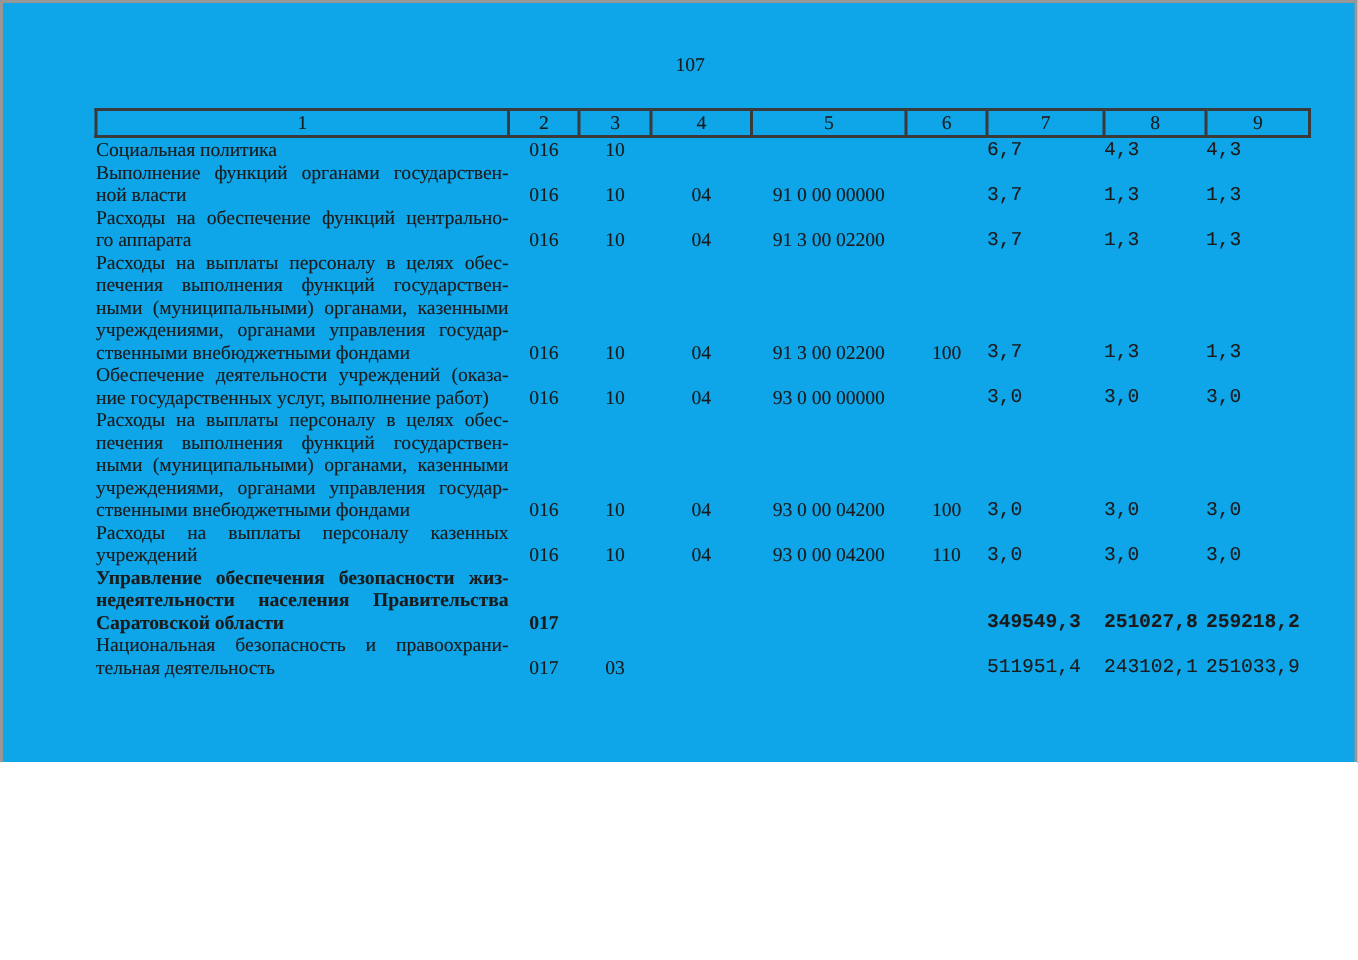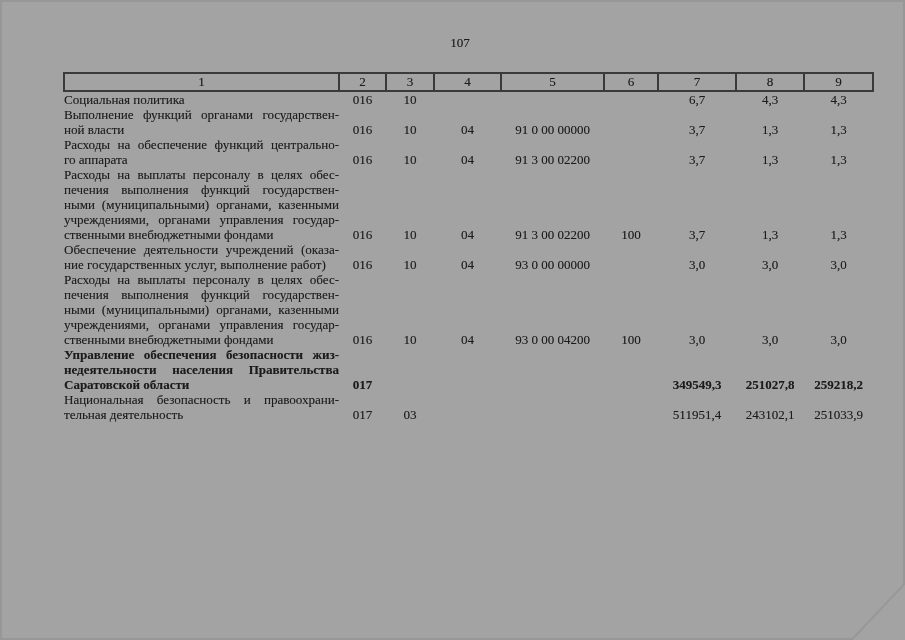--- a/index.html
+++ b/index.html
@@ -1,20 +1,20 @@
 <!DOCTYPE html>
 <html><head>
 <meta charset="utf-8">
 <style>
   html, body { margin: 0; padding: 0; background: #ffffff; }
   .page {
     position: relative;
     width: 905px;
-    height: 640px;
-    background: #a3a3a3;
+    height: 508px;
+    background: #0ea5e9;
     overflow: hidden;
     font-family: "Liberation Serif", "DejaVu Serif", serif;
     color: #1b1b1b;
     text-shadow: 0.2px 0.2px 0.35px rgba(25,25,25,0.35);
   }
   
   .edge { position: absolute; background: #979797; }
   .edge-top    { left: 0; top: 0; width: 905px; height: 2px; }
   .edge-left   { left: 0; top: 0; width: 2px; height: 640px; }
   .edge-right  { left: 903px; top: 0; width: 2px; height: 585px; }
@@ -49,21 +49,21 @@
   table.budget td {
     vertical-align: bottom;
     padding: 0;
     white-space: nowrap;
     overflow: visible;
   }
   td.c-name { white-space: normal; padding-left: 9px; padding-right: 3px; margin-left: 11px; }
   td.c-name .jline { text-align: justify; text-align-last: justify; }
   td.c-name .lline { text-align: left; }
   td.c2, td.c3, td.c4, td.c5, td.c6 { text-align: center; }
-  td.c7, td.c8, td.c9 { text-align: center; padding-right: 7px; }
+  td.c7, td.c8, td.c9 { text-align: left; padding-right: 7px; font-family: Liberation Mono, monospace; }
   tr.bold td { font-weight: bold; }
 </style>
 </head>
 <body>
 
 <div class="page">
 
   <div class="edge edge-top"></div>
   <div class="edge edge-left"></div>
   <div class="edge edge-right"></div>
@@ -180,20 +180,34 @@
           </td>
           <td class="c2">016</td>
           <td class="c3">10</td>
           <td class="c4">04</td>
           <td class="c5">93 0 00 04200</td>
           <td class="c6">100</td>
           <td class="c7">3,0</td>
           <td class="c8">3,0</td>
           <td class="c9">3,0</td>
         </tr>
+        <tr>
+          <td class="c-name">
+            <div class="jline">Расходы на выплаты персоналу казенных</div>
+            <div class="lline">учреждений</div>
+          </td>
+          <td class="c2">016</td>
+          <td class="c3">10</td>
+          <td class="c4">04</td>
+          <td class="c5">93 0 00 04200</td>
+          <td class="c6">110</td>
+          <td class="c7">3,0</td>
+          <td class="c8">3,0</td>
+          <td class="c9">3,0</td>
+        </tr>
         <tr class="bold">
           <td class="c-name">
             <div class="jline">Управление обеспечения безопасности жиз-</div>
             <div class="jline">недеятельности населения Правительства</div>
             <div class="lline">Саратовской области</div>
           </td>
           <td class="c2">017</td>
           <td class="c3"></td>
           <td class="c4"></td>
           <td class="c5"></td>

